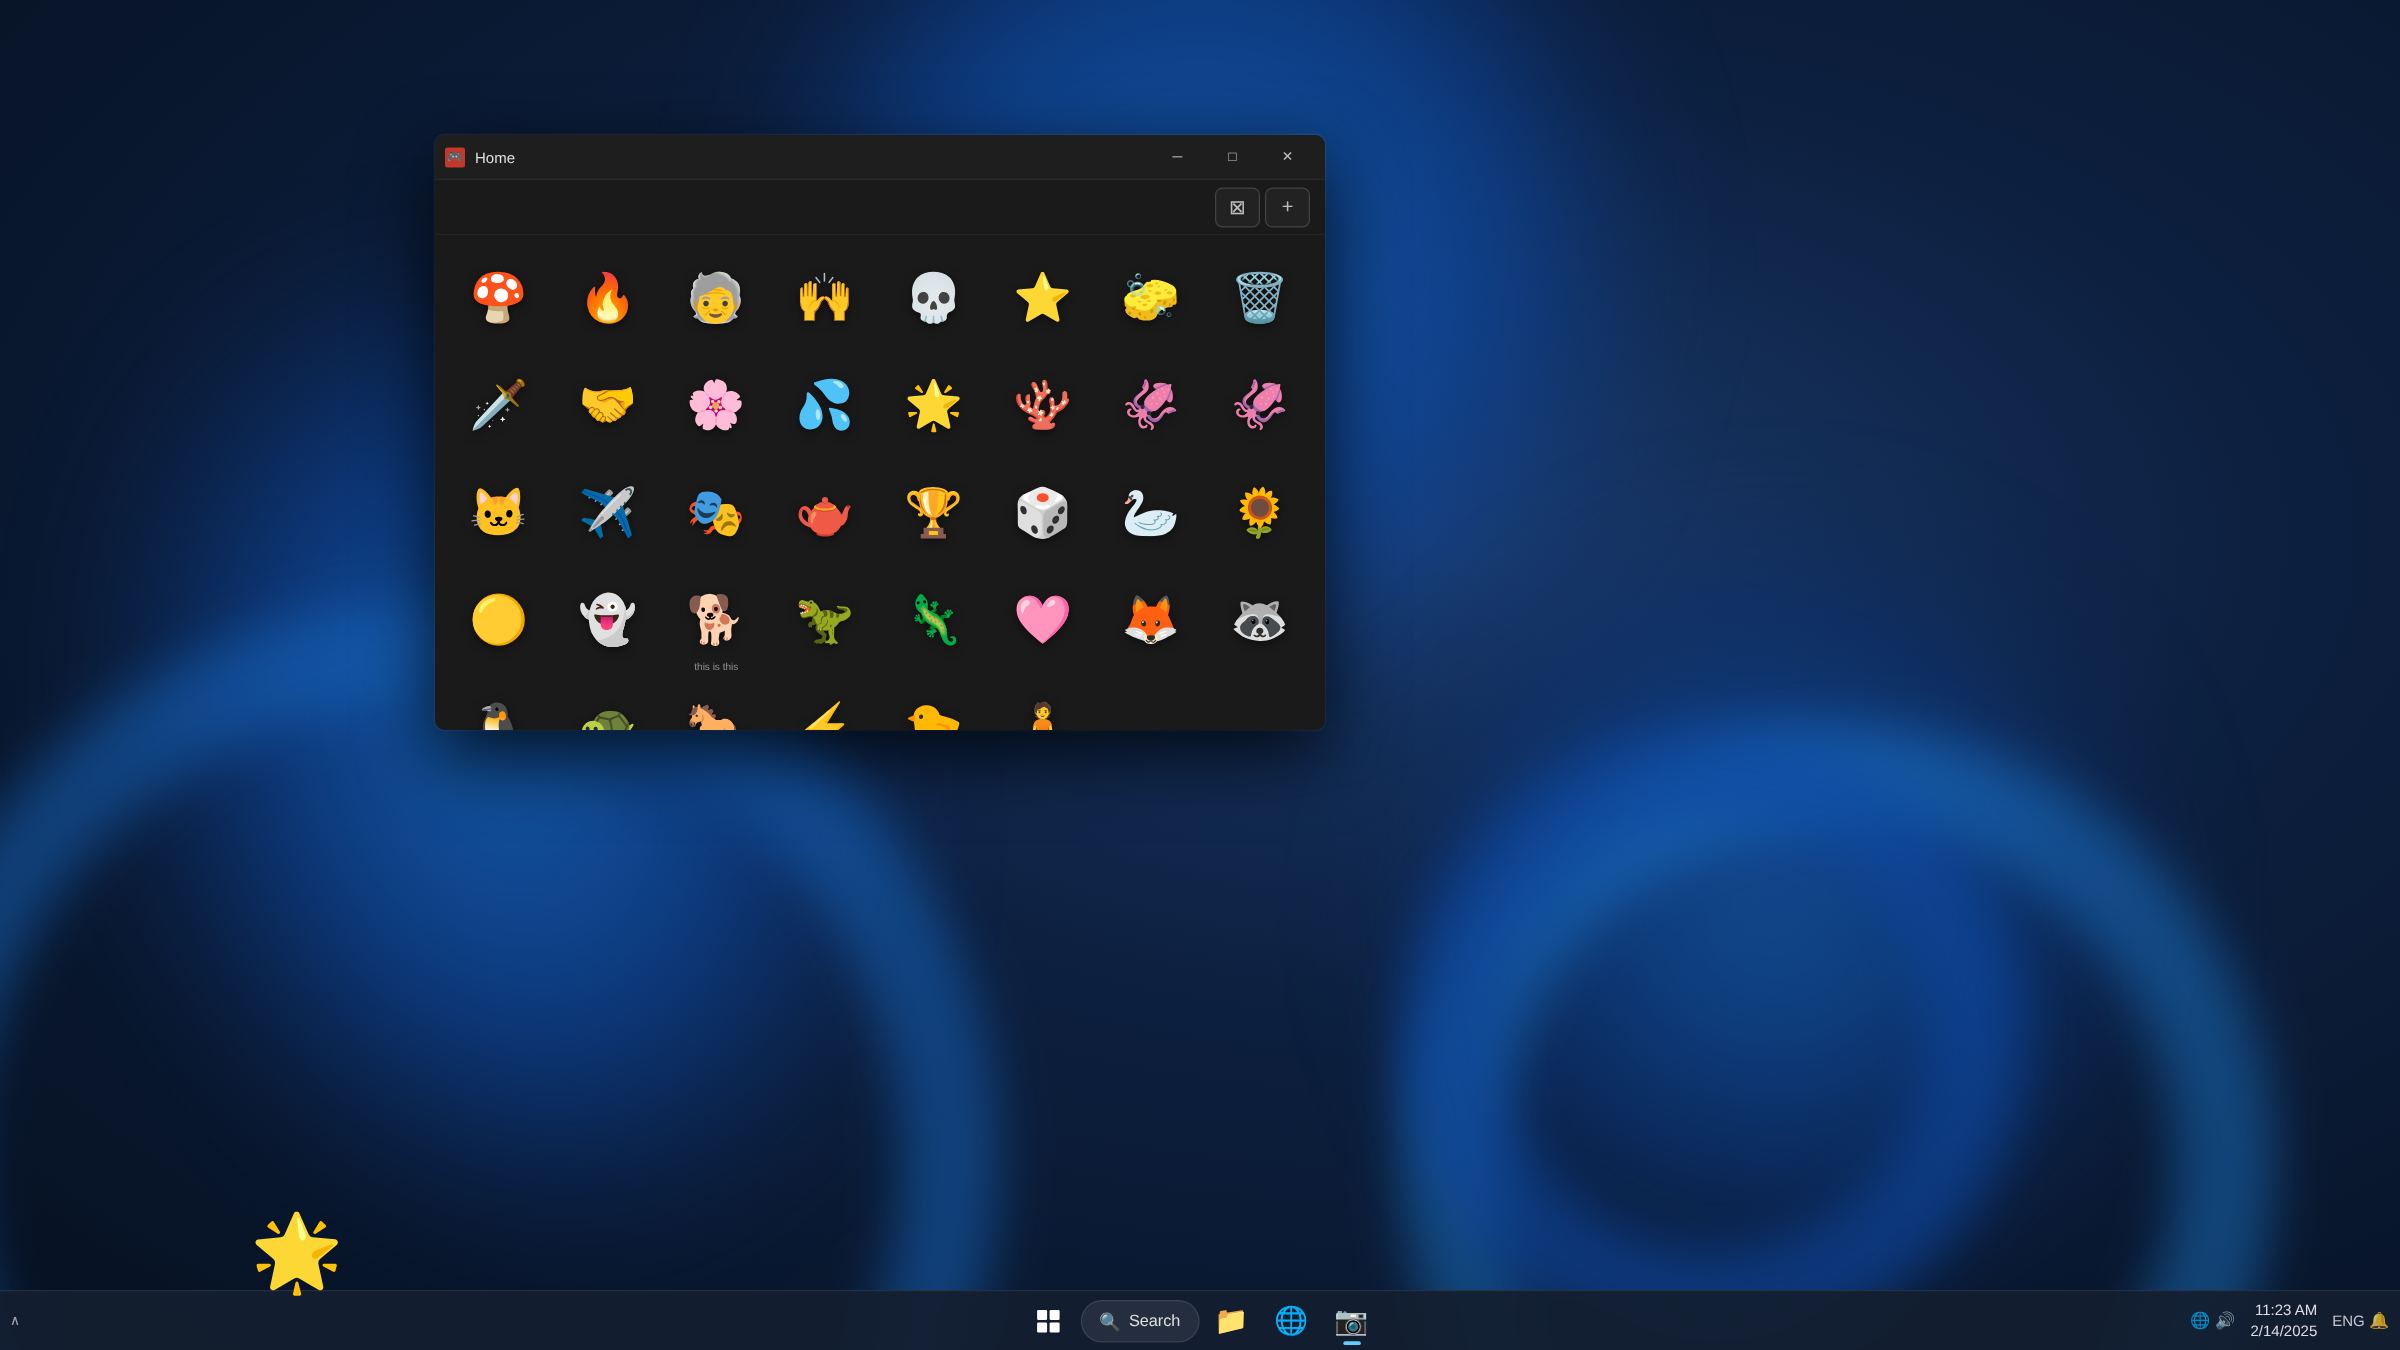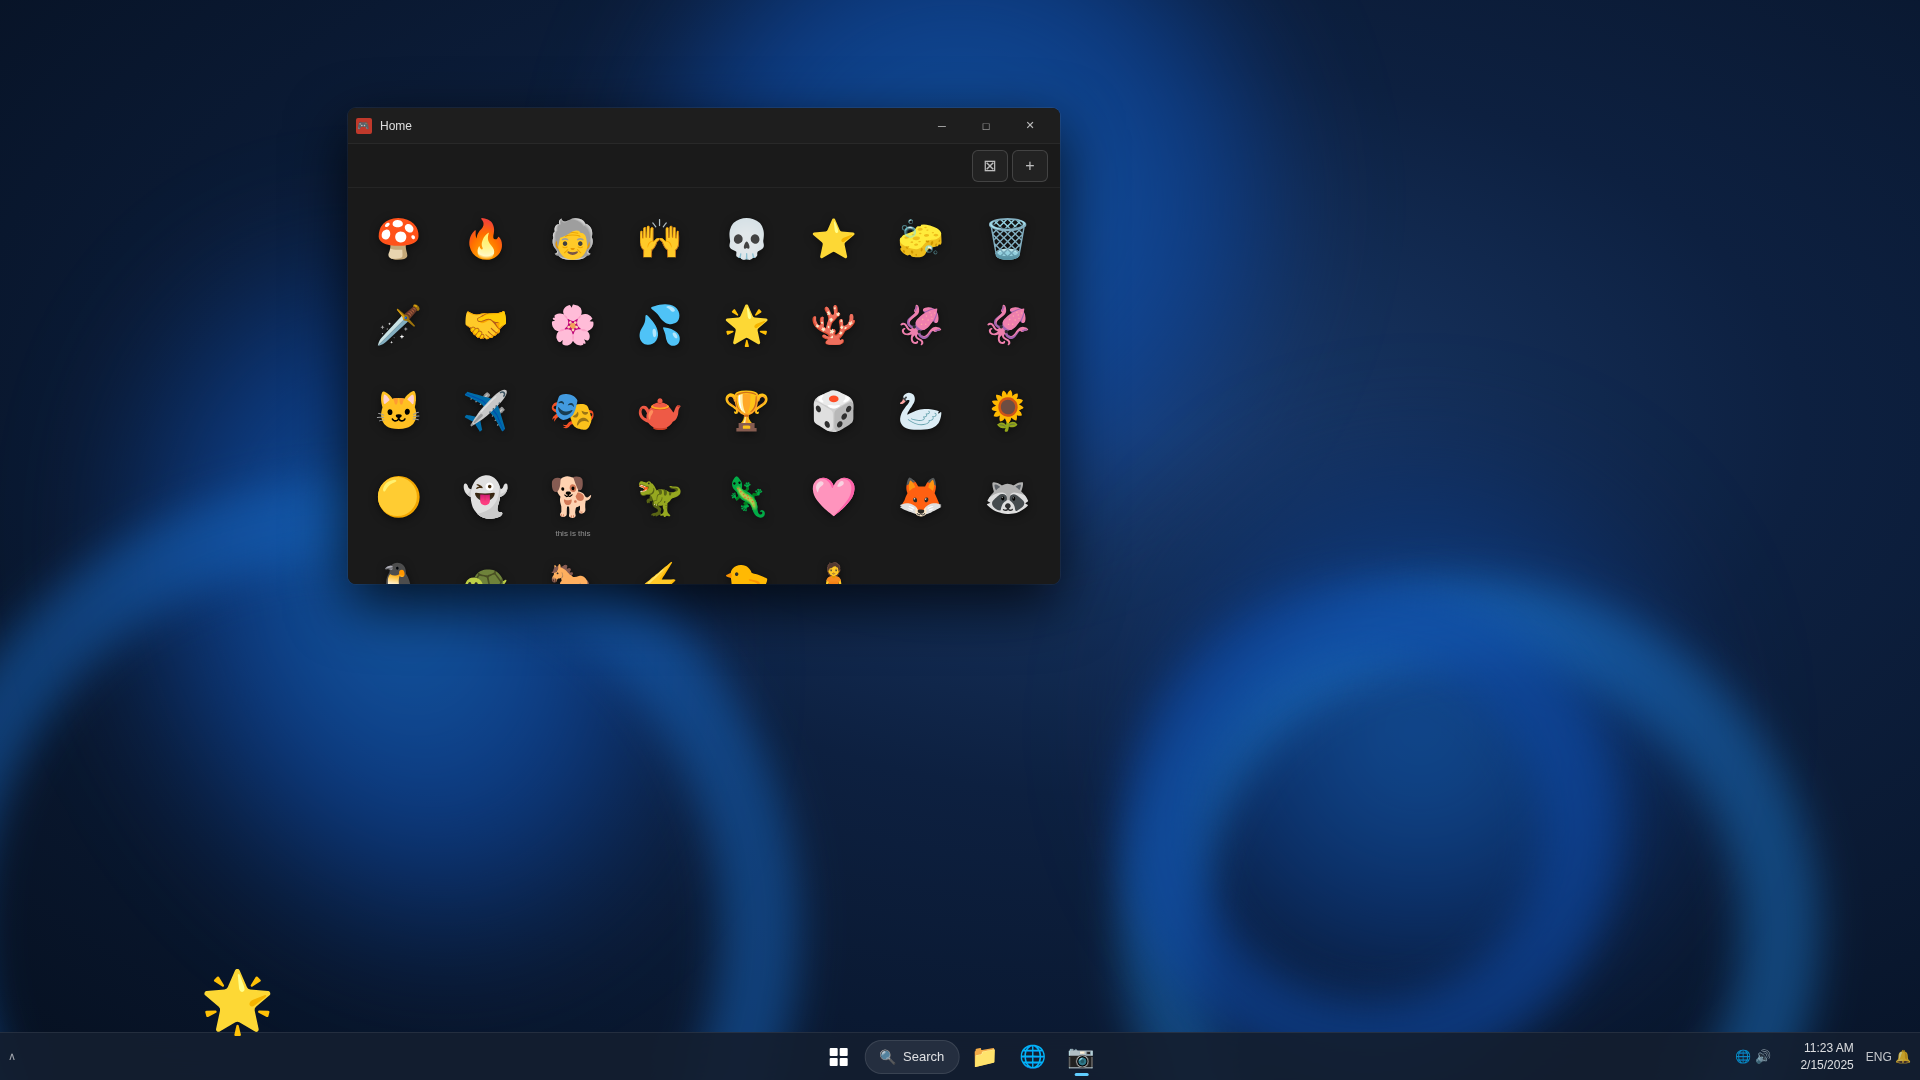--- a/index.html
+++ b/index.html
@@ -127,21 +127,20 @@
       gap: 6px;
       padding: 4px 8px;
       border-radius: 6px;
       cursor: pointer;
     }
     .sys-tray-text {
       color: rgba(255,255,255,0.85);
       font-size: 12px;
       text-align: right;
       line-height: 1.4;
-      margin-left: 17px;
     }
     .tray-icon {
       color: rgba(255,255,255,0.75);
       font-size: 14px;
       cursor: pointer;
     }
     .chevron-up {
       color: rgba(255,255,255,0.6);
       font-size: 11px;
     }
@@ -501,20 +500,20 @@
       <span style="font-size:22px;color:#c0392b;">📷</span>
     </div>
   </div>
 
   <div class="taskbar-right">
     <div class="tray-icon" style="font-size:13px;">🌐</div>
     <div class="tray-icon" style="font-size:13px;">🔊</div>
     <div class="sys-tray">
       <div class="sys-tray-text">
         <div>11:23 AM</div>
-        <div>2/15/2025</div>
+        <div>2/14/2025</div>
       </div>
     </div>
     <div class="tray-icon" style="font-size:12px;">ENG</div>
     <div class="tray-icon" style="font-size:13px;">🔔</div>
   </div>
 
 </div>
 
 </body></html>

